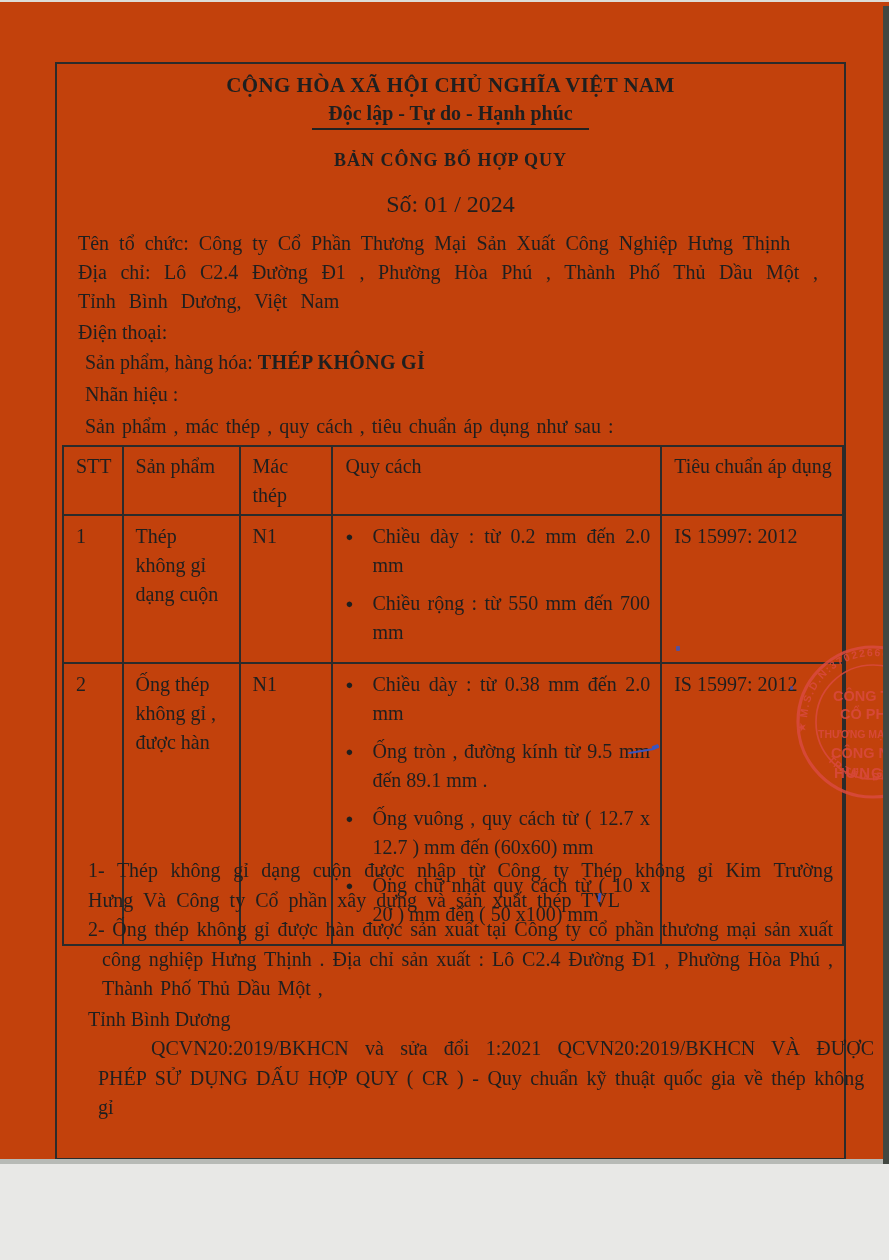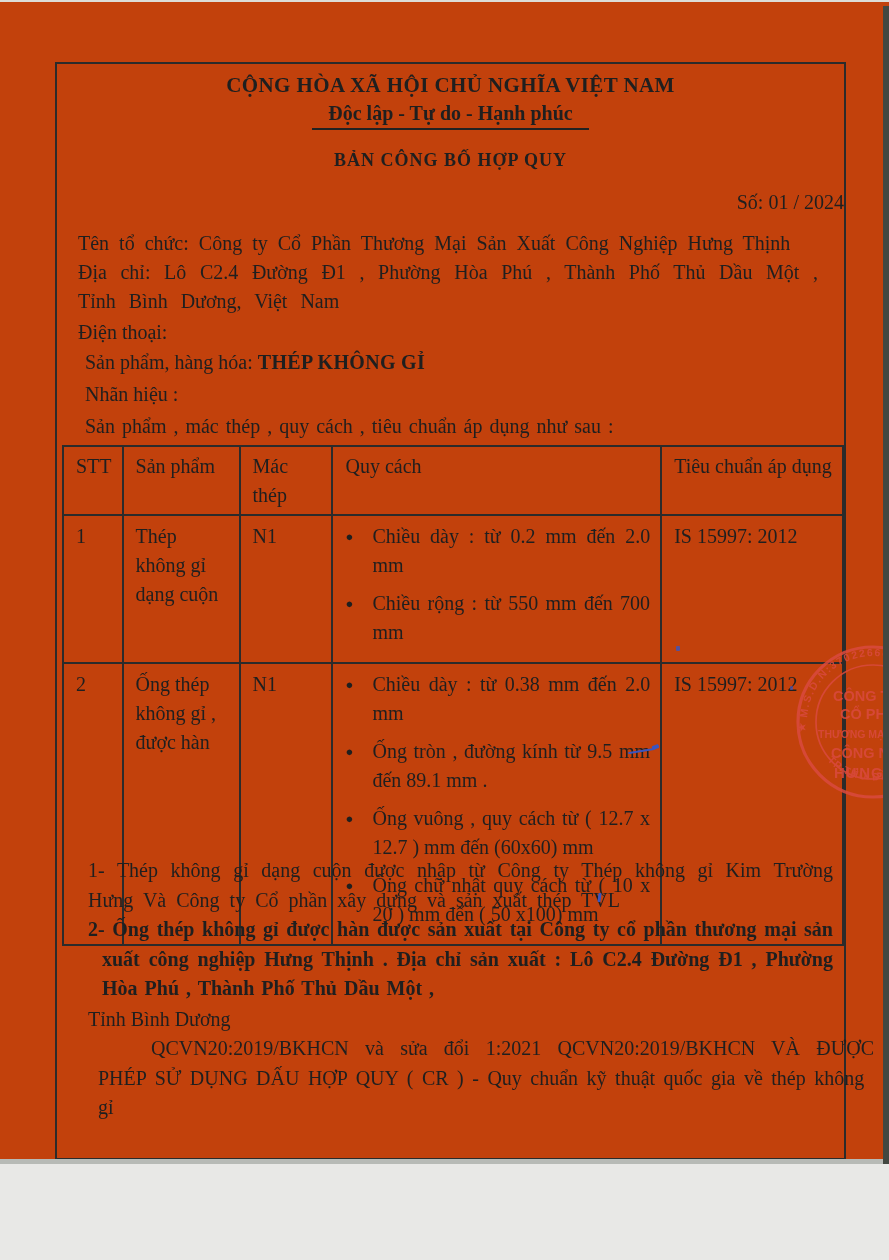--- a/index.html
+++ b/index.html
@@ -21,21 +21,21 @@
   }
   .abs { position:absolute; }
 
   .nat-title { top:9px; left:0; width:100%; text-align:center;
                font-weight:bold; font-size:21px; letter-spacing:.4px; }
   .motto-wrap { top:38px; left:0; width:100%; text-align:center; }
   .motto { display:inline-block; font-weight:bold; font-size:20px;
            border-bottom:2px solid #222; padding:0 16px 3px 16px; }
   .doc-title { top:86px; left:0; width:100%; text-align:center;
                font-weight:bold; font-size:18px; letter-spacing:1px; }
-  .doc-num { top:127px; left:0; width:100%; text-align:right; font-size:20px; }
+  .doc-num { top:127px; left:0; width:100%; text-align:center; font-size:24px; }
 
   .bodyline { font-size:20px; line-height:29px; }
   .org     { top:165px; left:21px; width:750px; word-spacing:5px; }
   .address { top:194px; left:21px; width:740px; text-align:justify; word-spacing:8px; }
   .phone   { top:254px; left:21px; }
   .products{ top:284px; left:28px; }
   .products b { letter-spacing:.3px; }
   .brand   { top:316px; left:28px; }
   .intro   { top:348px; left:28px; word-spacing:2px; }
 
@@ -56,21 +56,21 @@
   .row1 td { height:103px; } .row2 td { height:230px; }
   .prod-cell { text-align:justify; }
   .spec-cell { padding-left:38px; padding-right:13px; padding-top:8px; }
   .spec-item { display:flex; margin-bottom:9px; }
   .spec-item .bullet { width:27px; flex:0 0 27px; font-size:13px; line-height:29px; }
   .spec-item .txt { flex:1; text-align:justify; }
 
   
   .notes { top:792px; left:31px; width:745px; font-size:20px; line-height:29.5px; }
   .note1 { text-align:justify; word-spacing:5px; }
-  .note2 { text-align:justify; word-spacing:2px; padding-left:14px; text-indent:-14px;font-weight:bold; }
+  .note2 { text-align:justify; word-spacing:2px; padding-left:14px; text-indent:-14px; }
   .province, .conformity { margin-top:1px; }
   .reg { position:relative; left:-26px; width:776px;margin-left:36px; }
   .reg-l1 { text-align:justify; text-align-last:justify; text-indent:53px; }
   .reg-l2 { word-spacing:3.5px; }
 
   
   .stamp { position:absolute; left:788px; top:637px; opacity:.88; z-index:10; }
   .stamp text { font-family:"Liberation Sans","DejaVu Sans",sans-serif; }
 
   

